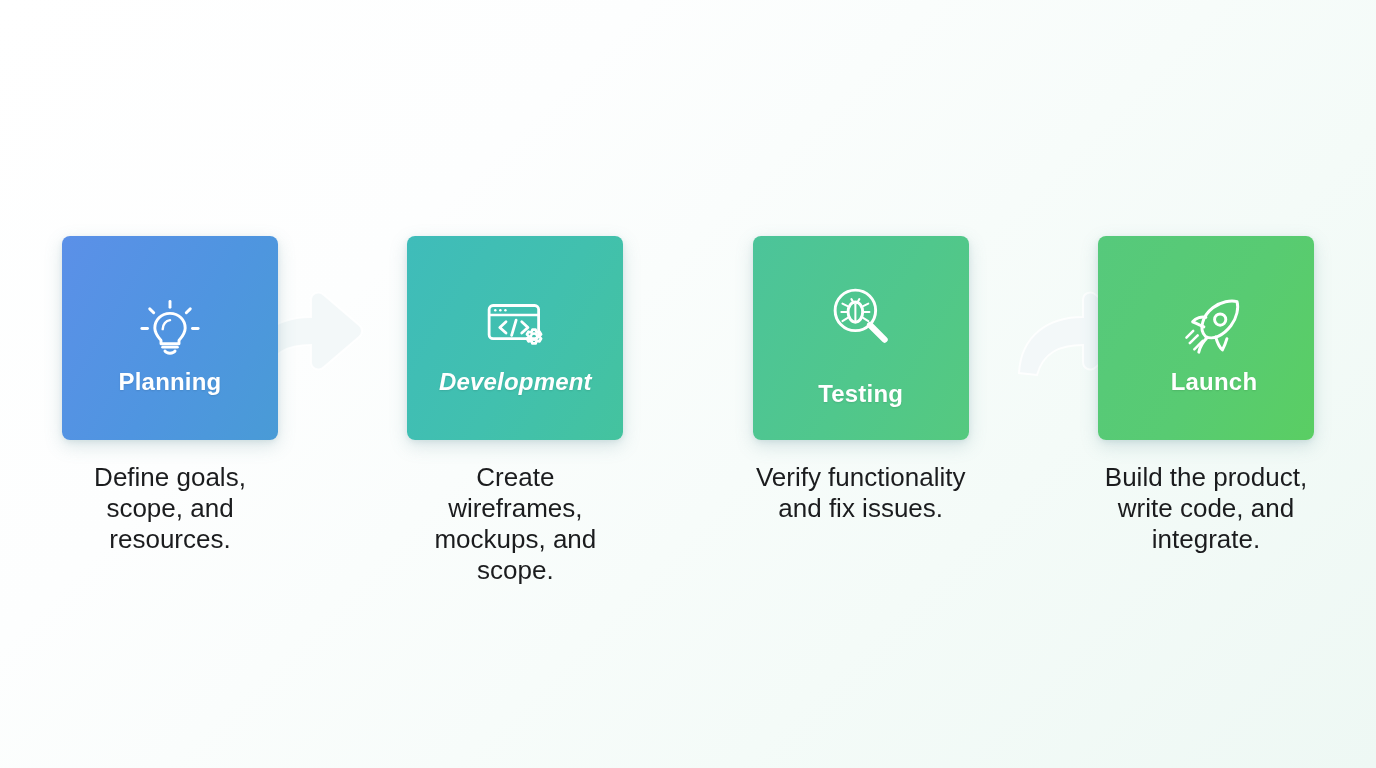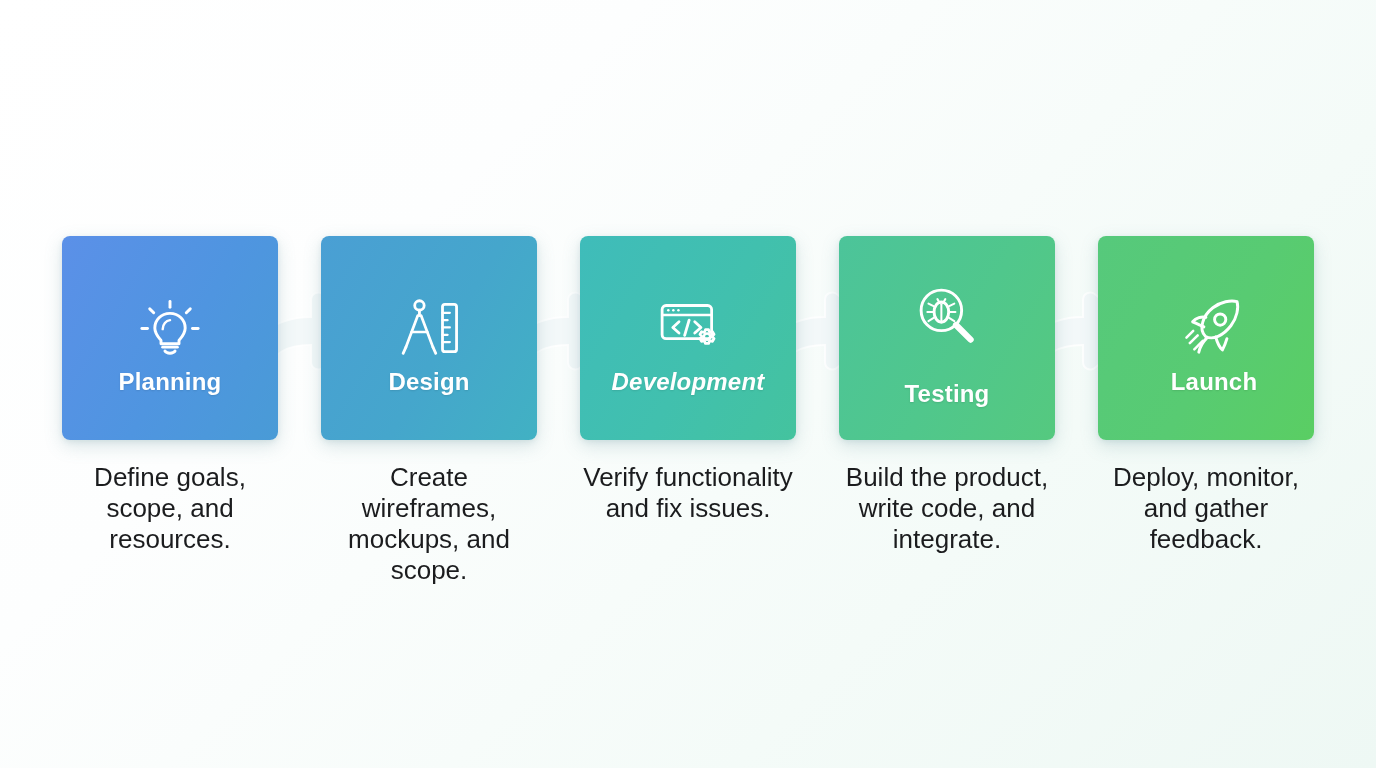--- a/index.html
+++ b/index.html
@@ -164,45 +164,20 @@
           <path d="M32 8.5 L 32 13.5"></path>
           <path d="M14 15 L 17.5 18.5"></path>
           <path d="M50 15 L 46.5 18.5"></path>
           <path d="M7 32.5 L 12 32.5"></path>
           <path d="M52 32.5 L 57 32.5"></path>
         </svg>
       </span>
       <span class="card-label">Planning</span>
     </div>
 
-    <div class="step-card" style="background:linear-gradient(120deg,#4a9fd4 0%,#45a6cc 55%,#41b1c3 100%);">
-      <span class="card-icon">
-        <svg viewBox="0 0 64 64" fill="none" stroke="#ffffff" stroke-width="2.5" stroke-linecap="round" stroke-linejoin="round" xmlns="http://www.w3.org/2000/svg">
-
-          <circle cx="23.5" cy="12" r="4.2"></circle>
-          <path d="M23.5 16.2 L 23.5 21"></path>
-
-          <path d="M22 21 L 11.5 49"></path>
-          <path d="M25 21 L 35.5 49"></path>
-
-          <path d="M11.5 49 L 9 54.5"></path>
-          <path d="M35.5 49 L 38 54.5"></path>
-
-          <path d="M16.5 35.5 L 30.5 35.5" stroke-width="2.2"></path>
-
-          <rect x="44" y="11" width="12.5" height="42" rx="2.2"></rect>
-          <path d="M44 18.5 L 50.5 18.5" stroke-width="2"></path>
-          <path d="M44 25 L 48.5 25" stroke-width="2"></path>
-          <path d="M44 31.5 L 50.5 31.5" stroke-width="2"></path>
-          <path d="M44 38 L 48.5 38" stroke-width="2"></path>
-          <path d="M44 44.5 L 50.5 44.5" stroke-width="2"></path>
-        </svg>
-      </span>
-      <span class="card-label">Design</span>
-    </div>
 
     <div class="step-card" style="background:linear-gradient(120deg,#3fbcba 0%,#41c0ae 55%,#44c39e 100%);font-style:italic;">
       <span class="card-icon">
         <svg viewBox="0 0 64 64" fill="none" stroke="#ffffff" stroke-width="2.5" stroke-linecap="round" stroke-linejoin="round" xmlns="http://www.w3.org/2000/svg">
 
           <path d="M9 15.5 C 9 13.5, 10.5 12, 12.5 12 L 49.5 12 C 51.5 12, 53 13.5, 53 15.5 L 53 38 C 53 40, 51.5 41.5, 49.5 41.5 L 12.5 41.5 C 10.5 41.5, 9 40, 9 38 Z"></path>
           <path d="M9 20.5 L 53 20.5" stroke-width="2.2"></path>
           <circle cx="14.5" cy="16.3" r="1.1" fill="#ffffff" stroke="none"></circle>
           <circle cx="19" cy="16.3" r="1.1" fill="#ffffff" stroke="none"></circle>
           <circle cx="23.5" cy="16.3" r="1.1" fill="#ffffff" stroke="none"></circle>
@@ -267,16 +242,15 @@
       <span class="card-label">Launch</span>
     </div>
 
   </div>
 
   <div class="captions-row">
     <div class="caption">Define goals, scope, and resources.</div>
     <div class="caption">Create wireframes, mockups, and scope.</div>
     <div class="caption">Verify functionality and fix issues.</div>
     <div class="caption">Build the product, write code, and integrate.</div>
-    <div class="caption">Deploy, monitor, and gather feedback.</div>
   </div>
 
 </div>
 
 </body></html>

